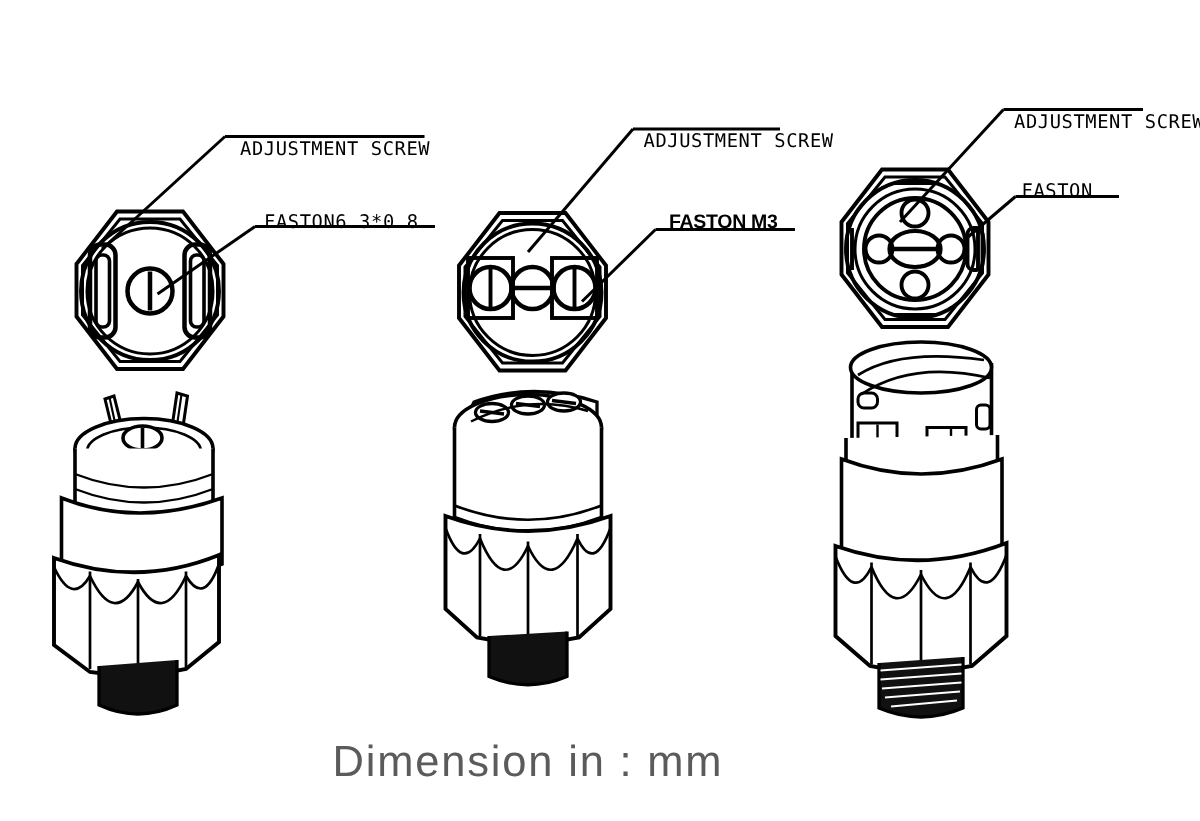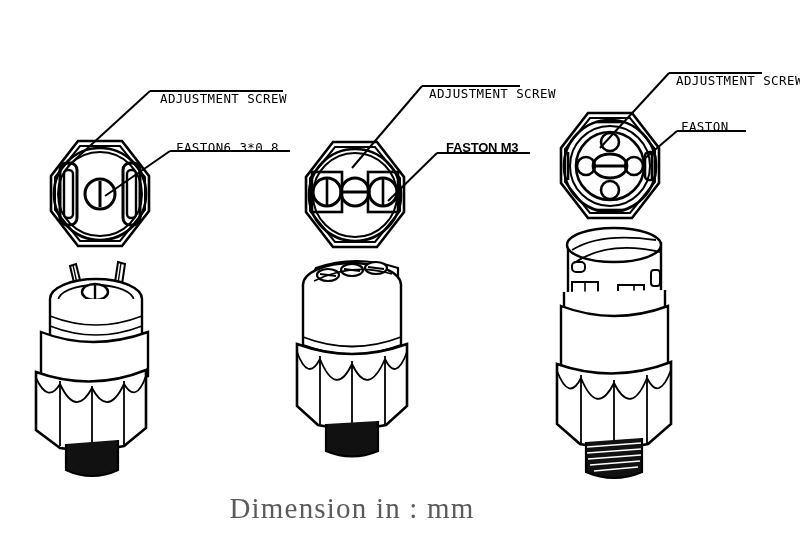--- a/index.html
+++ b/index.html
@@ -38,21 +38,21 @@
     letter-spacing: -0.2px;
     fill: #000000;
     white-space: pre;
   }
   #caption {
     position: absolute;
     left: 0;
     top: 492px;
     width: 704px;
     text-align: center;
-    font-family: Liberation Serif, serif;
+    font-family: Liberation Sans, sans-serif;
     font-size: 29px;
     font-weight: 300;
     letter-spacing: 1.2px;
     color: #5b5b5b;
     user-select: none;
   }
 </style>
 </head>
 <body>
 

